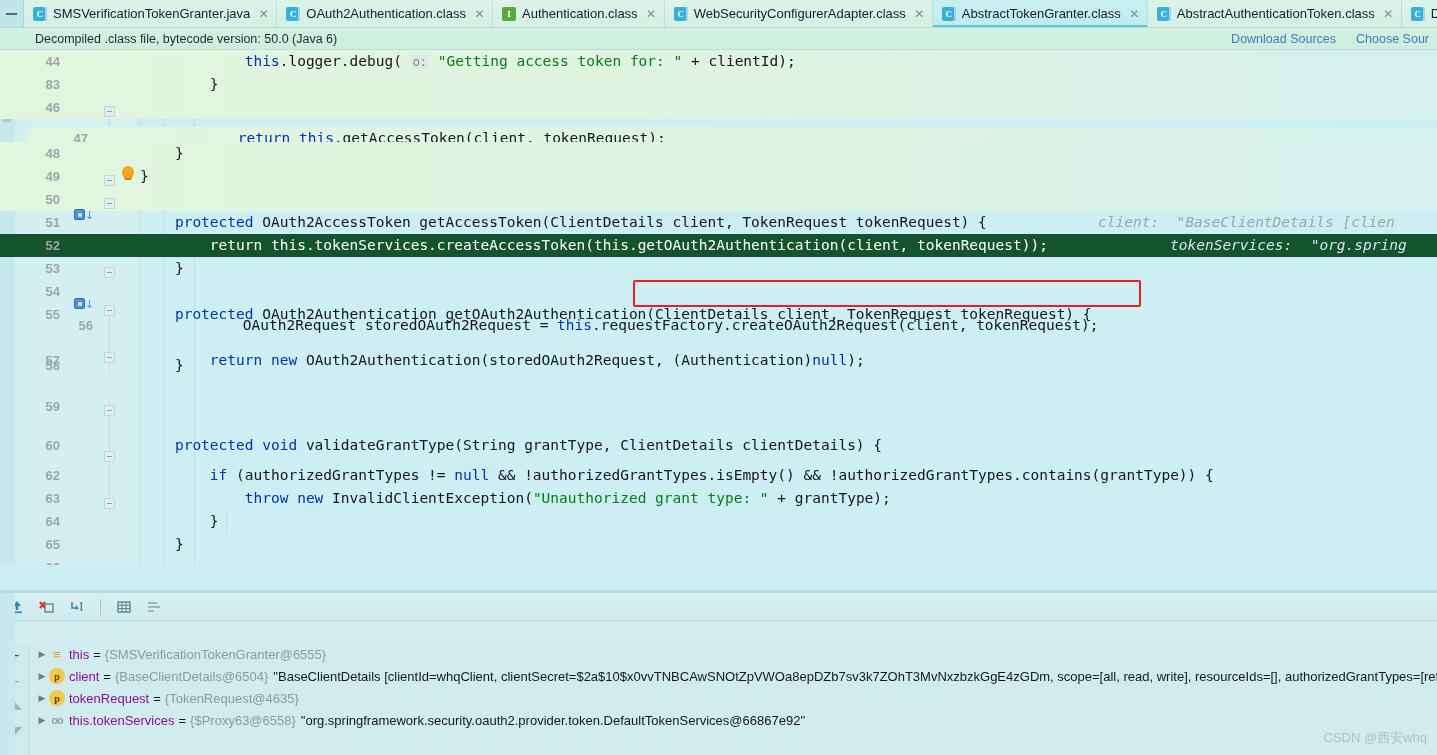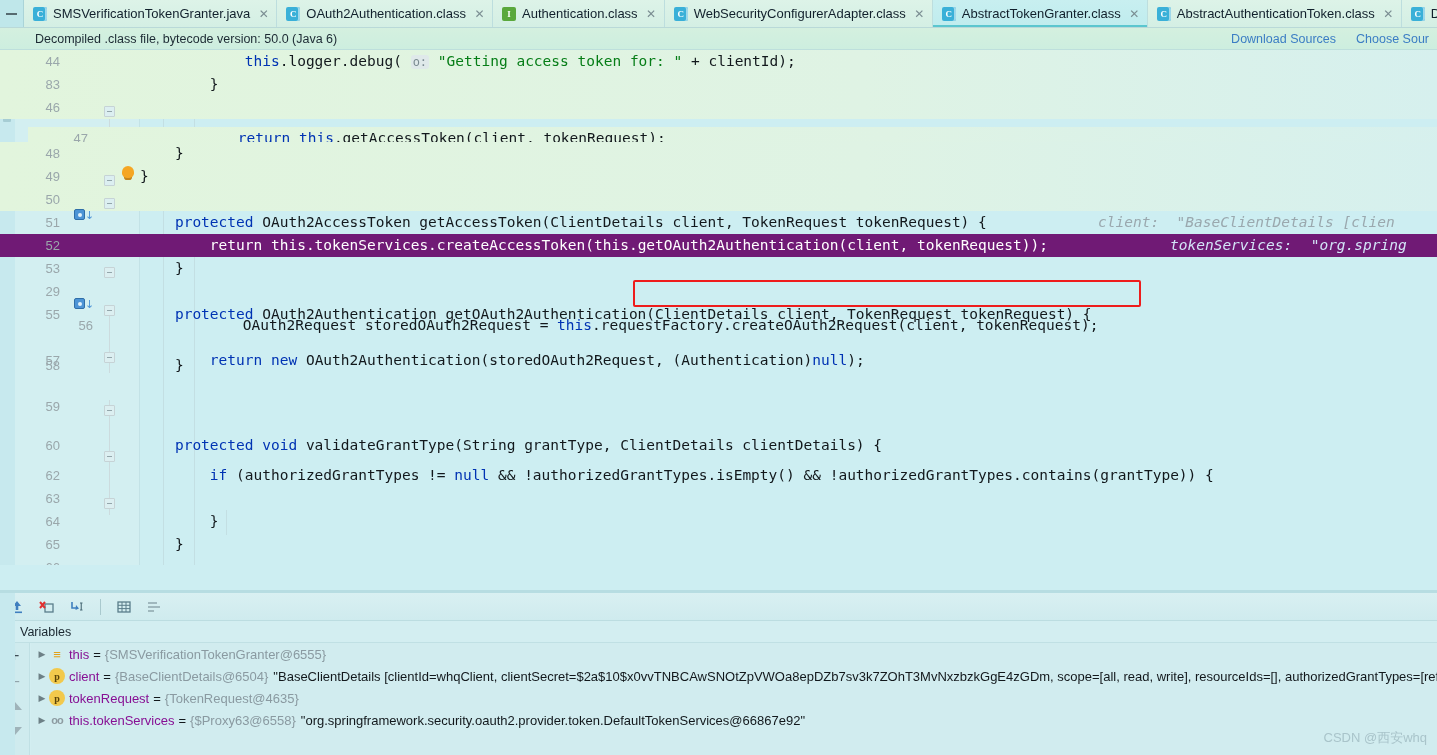--- a/index.html
+++ b/index.html
@@ -112,25 +112,26 @@
     line-height: 23px;
     white-space: pre;
     color: #12181c;
   }
   .line .lnum {
     position: absolute; left: 15px; width: 45px;
     text-align: right;
     color: #9aa7ab;
     font-family: "Liberation Sans", sans-serif;
     font-size: 13px;
+    font-weight: bold;
   }
   .line .codetext {
     position: absolute; left: 140px;
   }
-  .line.selected { background: #701a75; }
+  .line.selected { background: #14532d; }
   .line.selected .codetext, .line.selected .codetext * { color: #ffffff !important; }
   .line.greenline { background: linear-gradient(90deg,#e2f5dd 0%, #dff3e4 60%, #d6f0ee 100%); }
   .line.dimline { background: rgba(160,170,175,0.18); }
 
   
   .kw   { color: #0033b3; }
   .str  { color: #067d17; }
   .paramhint {
     color: #7b8b92; font-size: 12px;
     background: #dfe9ea; border-radius: 3px; padding: 0 2px;
@@ -361,29 +362,29 @@
         <div class="line greenline" style="top: 0px;"><span class="lnum">44</span><span class="codetext">            <span class="kw">this</span>.logger.debug( <span class="paramhint">o:</span> <span class="str">"Getting access token for: "</span> + clientId);</span></div>
         <div class="line greenline" style="top: 23px;"><span class="lnum">83</span><span class="codetext">        }</span></div>
         <div class="line greenline" style="top: 46px;"><span class="lnum">46</span><span class="codetext"></span></div>
         <div class="line greenline" style="top: 77px; margin-left: 28px;"><span class="lnum">47</span><span class="codetext">        <span class="kw">return</span> <span class="kw">this</span>.getAccessToken(client, tokenRequest);</span></div>
         <div class="line greenline" style="top: 92px;"><span class="lnum">48</span><span class="codetext">    }</span></div>
         <div class="line greenline" style="top: 115px;"><span class="lnum">49</span><span class="codetext">}</span></div>
         <div class="line greenline" style="top: 138px;"><span class="lnum">50</span><span class="codetext"></span></div>
         <div class="line" style="top: 161px;"><span class="lnum">51</span><span class="codetext">    <span class="kw">protected</span> OAuth2AccessToken getAccessToken(ClientDetails client, TokenRequest tokenRequest) {</span><span class="inlinehint" style="position: absolute; left: 1098px;">client:&nbsp;&nbsp;"BaseClientDetails [clien</span></div>
         <div class="line selected" style="top: 184px;"><span class="lnum">52</span><span class="codetext">        <span class="kw">return</span> <span class="kw">this</span>.tokenServices.createAccessToken(<span class="kw">this</span>.getOAuth2Authentication(client, tokenRequest));</span><span class="inlinehint" style="position: absolute; left: 1170px;">tokenServices: <span class="hintdiv"></span> "org.spring</span></div>
         <div class="line" style="top: 207px;"><span class="lnum">53</span><span class="codetext">    }</span></div>
-        <div class="line" style="top: 230px;"><span class="lnum">29</span><span class="codetext"></span></div>
+        <div class="line" style="top: 230px;"><span class="lnum">54</span><span class="codetext"></span></div>
         <div class="line" style="top: 253px;"><span class="lnum">55</span><span class="codetext">    <span class="kw">protected</span> OAuth2Authentication getOAuth2Authentication(ClientDetails client, TokenRequest tokenRequest) {</span></div>
         <div class="line" style="top: 264px; margin-left: 33px;"><span class="lnum">56</span><span class="codetext">        OAuth2Request storedOAuth2Request = <span class="kw">this</span>.requestFactory.createOAuth2Request(client, tokenRequest);</span></div>
         <div class="line" style="top: 299px;"><span class="lnum">57</span><span class="codetext">        <span class="kw">return</span> <span class="kw">new</span> OAuth2Authentication(storedOAuth2Request, (Authentication)<span class="kw">null</span>);</span></div>
         <div class="line" style="top: 304px;"><span class="lnum">58</span><span class="codetext">    }</span></div>
         <div class="line" style="top: 345px;"><span class="lnum">59</span><span class="codetext"></span></div>
         <div class="line" style="top: 384px;"><span class="lnum">60</span><span class="codetext">    <span class="kw">protected</span> <span class="kw">void</span> validateGrantType(String grantType, ClientDetails clientDetails) {</span></div>
         <div class="line" style="top: 414px;"><span class="lnum">62</span><span class="codetext">        <span class="kw">if</span> (authorizedGrantTypes != <span class="kw">null</span> &amp;&amp; !authorizedGrantTypes.isEmpty() &amp;&amp; !authorizedGrantTypes.contains(grantType)) {</span></div>
-        <div class="line" style="top: 437px;"><span class="lnum">63</span></div>
+        <div class="line" style="top: 437px;"><span class="lnum">63</span><span class="codetext">            <span class="kw">throw</span> <span class="kw">new</span> InvalidClientException(<span class="str">"Unauthorized grant type: "</span> + grantType);</span></div>
         <div class="line" style="top: 460px;"><span class="lnum">64</span><span class="codetext">        }</span></div>
         <div class="line" style="top: 483px;"><span class="lnum">65</span><span class="codetext">    }</span></div>
         <div class="line" style="top: 506px;"><span class="lnum">66</span><span class="codetext"></span></div>
         <div class="line dimline" style="top: 529px;"><span class="lnum">67</span><span class="codetext">    <span class="kw">protected</span> AuthorizationServerTokenServices getTokenServices() { <span class="kw">return</span> <span class="kw">this</span>.tokenServices; }</span></div>
       </div>
 
     <div class="foldmark" style="top:56px;"></div>
     <div class="foldmark" style="top:125px;"></div>
     <div class="foldmark" style="top:148px;"></div>
     <div class="foldmark" style="top:217px;"></div>
@@ -440,23 +441,20 @@
           <path d="M2 6.3 H14 M2 9.6 H14 M6 3 V13 M10 3 V13" stroke="#5a7d8a" stroke-width="1"></path>
         </svg>
       </div>
       <div class="tb-btn">
         <svg width="16" height="16" viewBox="0 0 16 16">
           <path d="M2 4 H11 M2 8 H14 M2 12 H8" stroke="#8fa6ad" stroke-width="1.7"></path>
         </svg>
       </div>
     </div>
 
-    <div class="var-header">
-      <span class="vh-label">Variables</span>
-    </div>
 
     <div class="var-left-rail">
       <div class="rail-btn">
         <span class="plus">+</span>
       </div>
       <div class="rail-btn">
         <span class="minus">–</span>
       </div>
       <div class="rail-btn">
         <span class="tri-up"></span>

